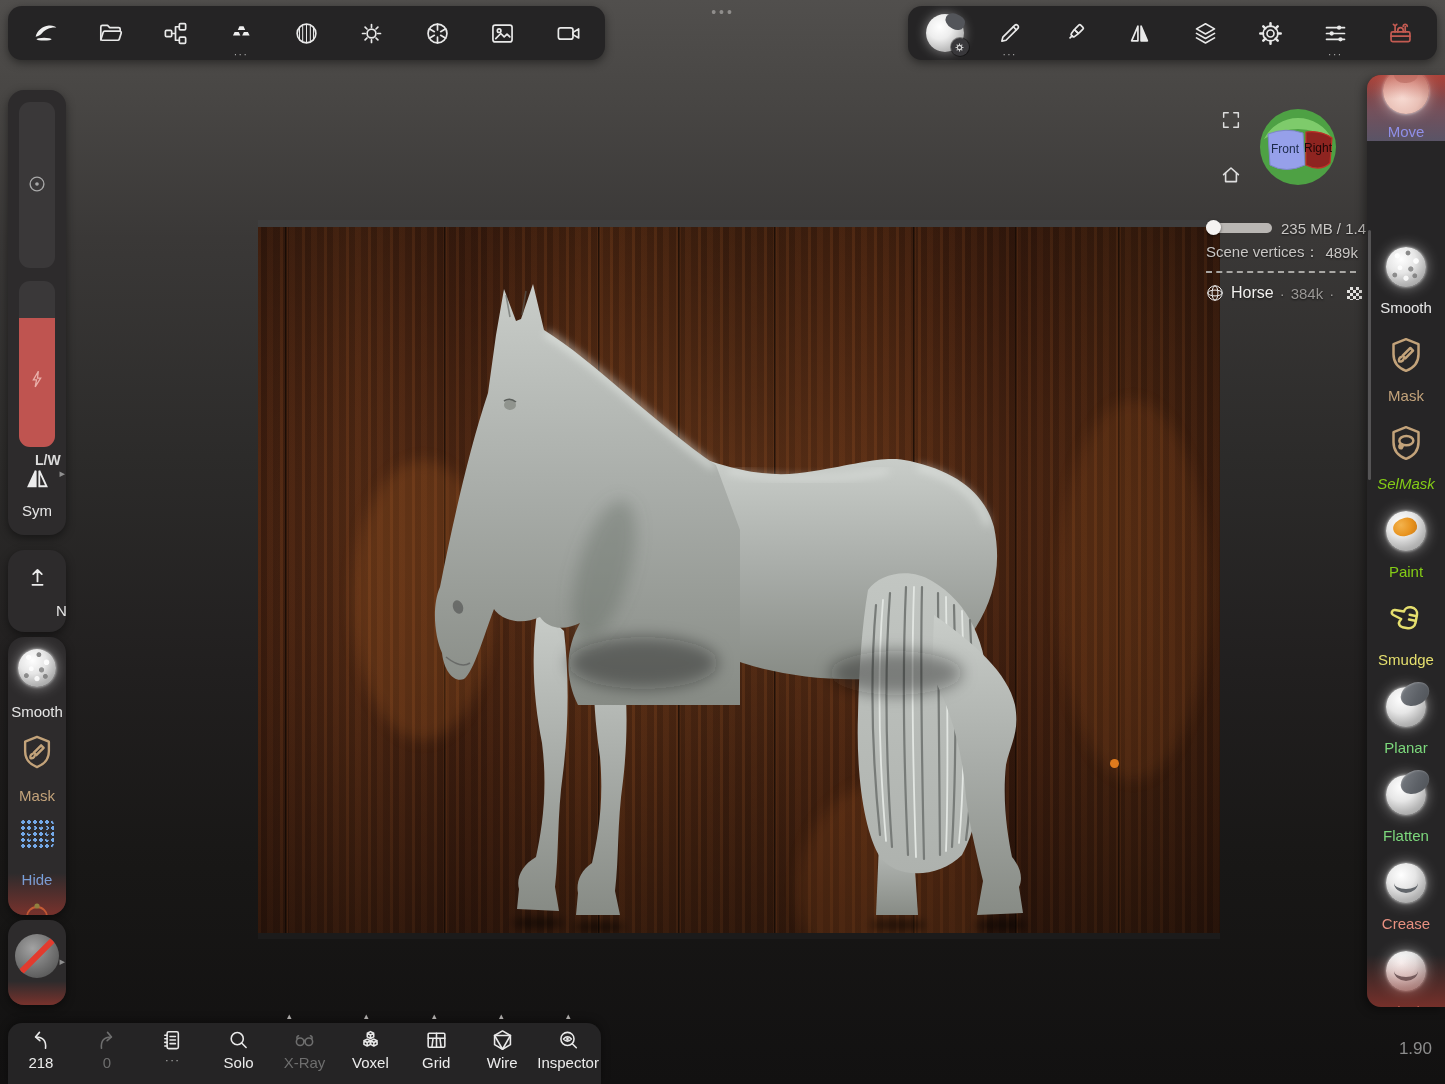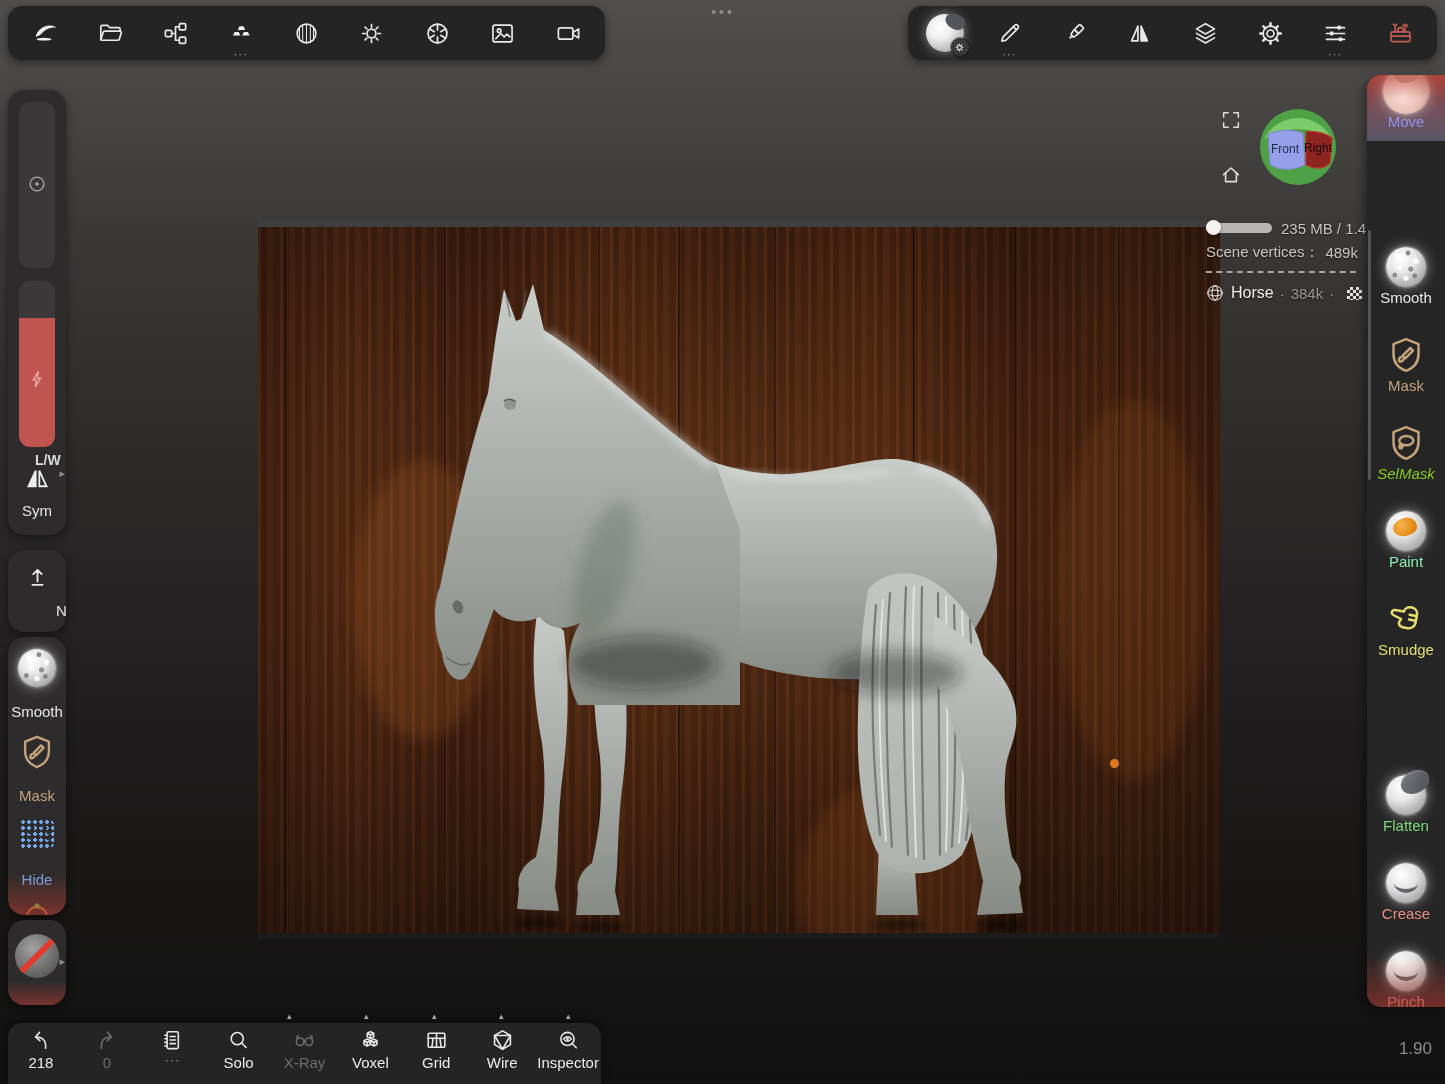--- a/index.html
+++ b/index.html
@@ -40,21 +40,21 @@
   .rpanel{position:absolute;right:0;top:75px;width:78px;height:932px;background:#262526;
     border-radius:14px 0 0 14px;overflow:hidden;box-shadow:-3px 3px 10px rgba(0,0,0,.4);}
   .sel-hilite{position:absolute;top:0;left:0;right:0;height:66px;
     background:linear-gradient(180deg,rgba(158,62,56,.92) 0%,rgba(122,84,96,.92) 55%,rgba(94,88,108,.92) 100%);}
   .r-top-hint{position:absolute;top:0;left:0;right:0;height:24px;
     background:linear-gradient(180deg,rgba(190,72,60,.55),rgba(190,72,60,0));pointer-events:none;}
   .r-bot-hint{position:absolute;bottom:0;left:0;right:0;height:52px;
     background:linear-gradient(0deg,rgba(170,55,45,.6),rgba(170,55,45,0));pointer-events:none;}
   .rscroll{position:absolute;left:1px;top:155px;width:3px;height:250px;border-radius:2px;background:rgba(255,255,255,.22);}
   .tool{position:absolute;left:0;width:78px;height:88px;display:flex;flex-direction:column;align-items:center;padding-top:6px;}
-  .tool .lbl{margin-top:0;font-size:15px;color:#e8e8e8;}
+  .tool .lbl{margin-top:10px;font-size:15px;color:#e8e8e8;}
   .iconbox{width:46px;height:44px;display:flex;align-items:center;justify-content:center;position:relative;}
 
   .sph{width:40px;height:40px;border-radius:50%;position:relative;
     background:radial-gradient(circle at 38% 30%,#ffffff 0%,#e6e6e6 38%,#b5b5b5 68%,#8f8f8f 100%);
     box-shadow:0 0 14px rgba(255,255,255,.5),0 0 3px rgba(255,255,255,.7);}
   .sph::after{content:"";position:absolute;}
   .sph.move{width:46px;height:46px;
     background:radial-gradient(circle at 42% 62%,#f8dcd4 0%,#e9c0b6 45%,#c4948b 80%,#ab7e76 100%);}
   .sph.move::after{width:24px;height:17px;left:11px;top:-2px;background:#c7988f;border-radius:50% 60% 55% 50%;}
   .sph.drag::after{width:17px;height:13px;right:-2px;top:-1px;background:#70747a;border-radius:65% 55% 60% 70%;transform:rotate(30deg);}
@@ -505,31 +505,37 @@
           <path d="M9 12.8c-1.6 1-1.2 2.6.4 2.3"></path>
           <circle cx="9.2" cy="13.6" r=".8"></circle>
           </svg>
       </div>
       <div class="lbl" style="color: #84cc16; font-style: italic;">SelMask</div>
     </div>
     <div class="tool" style="top:428px;">
       <div class="iconbox">
           <div class="sph paint"></div>
         </div>
-      <div class="lbl" style="color: #86efac;">Paint</div>
+      <div class="lbl" style="color: #84cc16;">Paint</div>
     </div>
     <div class="tool" style="top:516px;">
       <div class="iconbox">
         <svg class="hand" viewBox="0 0 24 24">
           <path d="M15 5c2.6.5 4 2.2 3.6 4.4l-.9 4.8c-.4 2.2-2.4 3.7-4.6 3.3l-3.2-.6c-1.9-.35-2.7-2.3-1.6-3.8l.8-1.1-4.7-2.4c-1.7-.9-.8-3.3 1-3l5.4.9c.4-1.6 2-2.8 4.2-2.5z"></path>
           <path d="M14.2 9.5l3.6.7 M13.8 12.3l3.7.7"></path>
           </svg>
       </div>
       <div class="lbl" style="color: rgb(229, 223, 110);">Smudge</div>
     </div>
+    <div class="tool" style="top:604px;">
+      <div class="iconbox">
+          <div class="sph flatcut"></div>
+        </div>
+      <div class="lbl" style="color: rgb(124, 216, 124);">Planar</div>
+    </div>
     <div class="tool" style="top:692px;">
       <div class="iconbox">
           <div class="sph flatcut"></div>
         </div>
       <div class="lbl" style="color: rgb(124, 216, 124);">Flatten</div>
     </div>
     <div class="tool" style="top:780px;">
       <div class="iconbox">
           <div class="sph creased"></div>
         </div>

